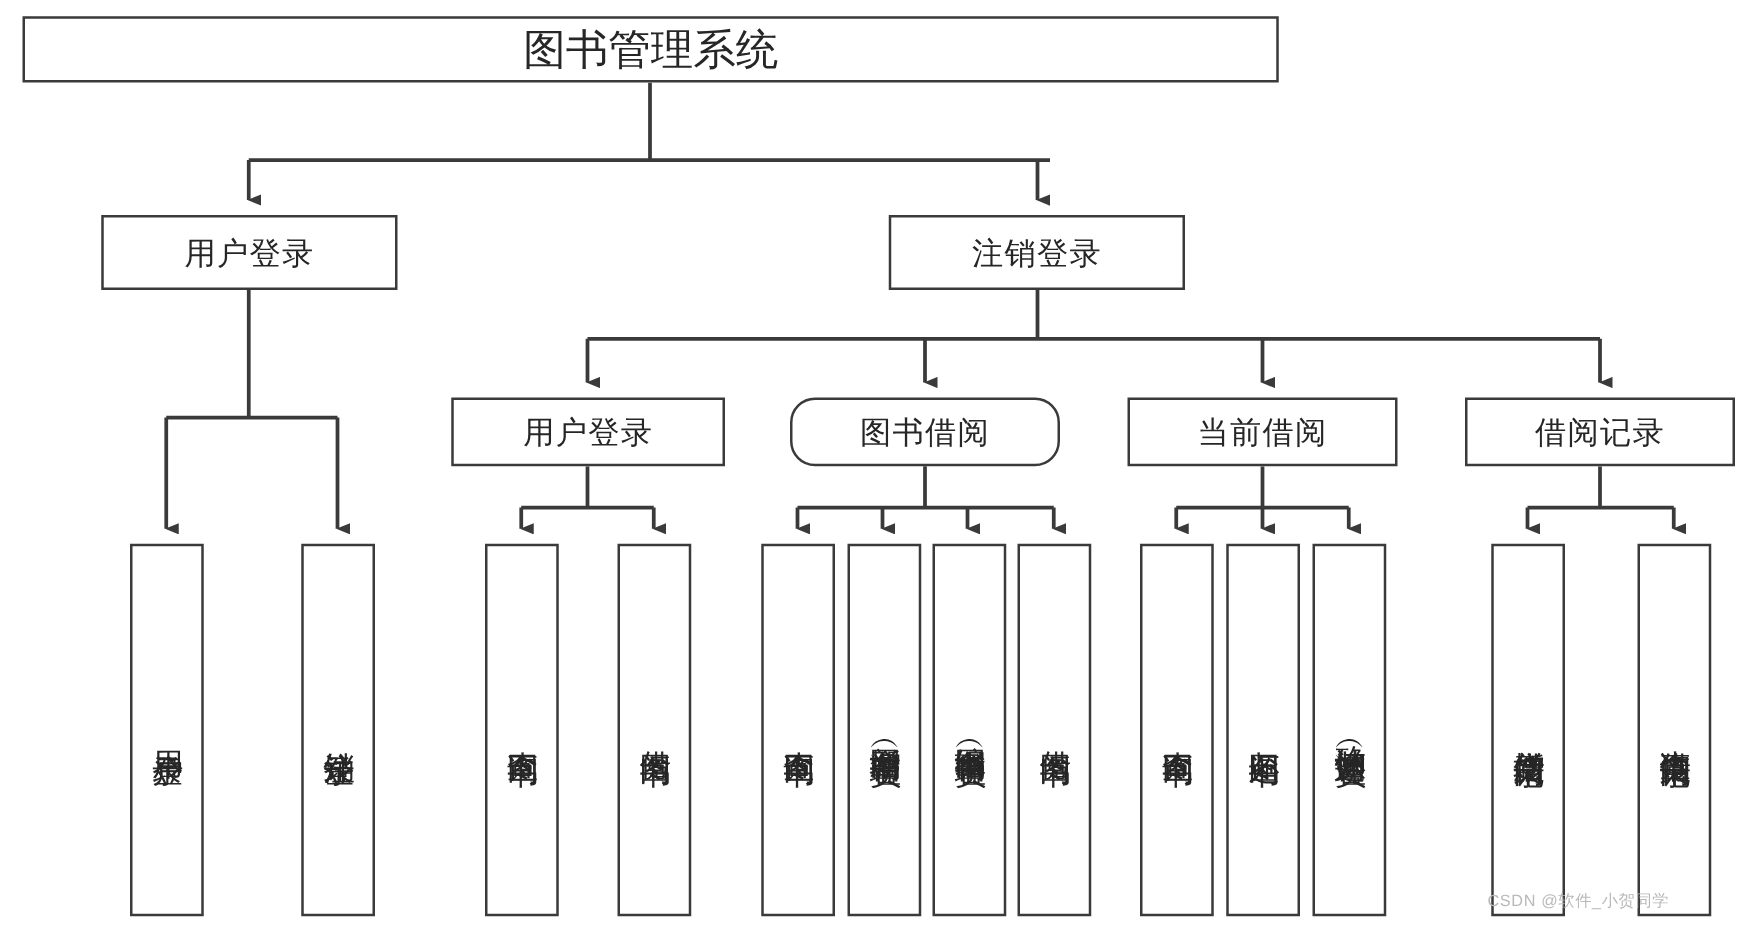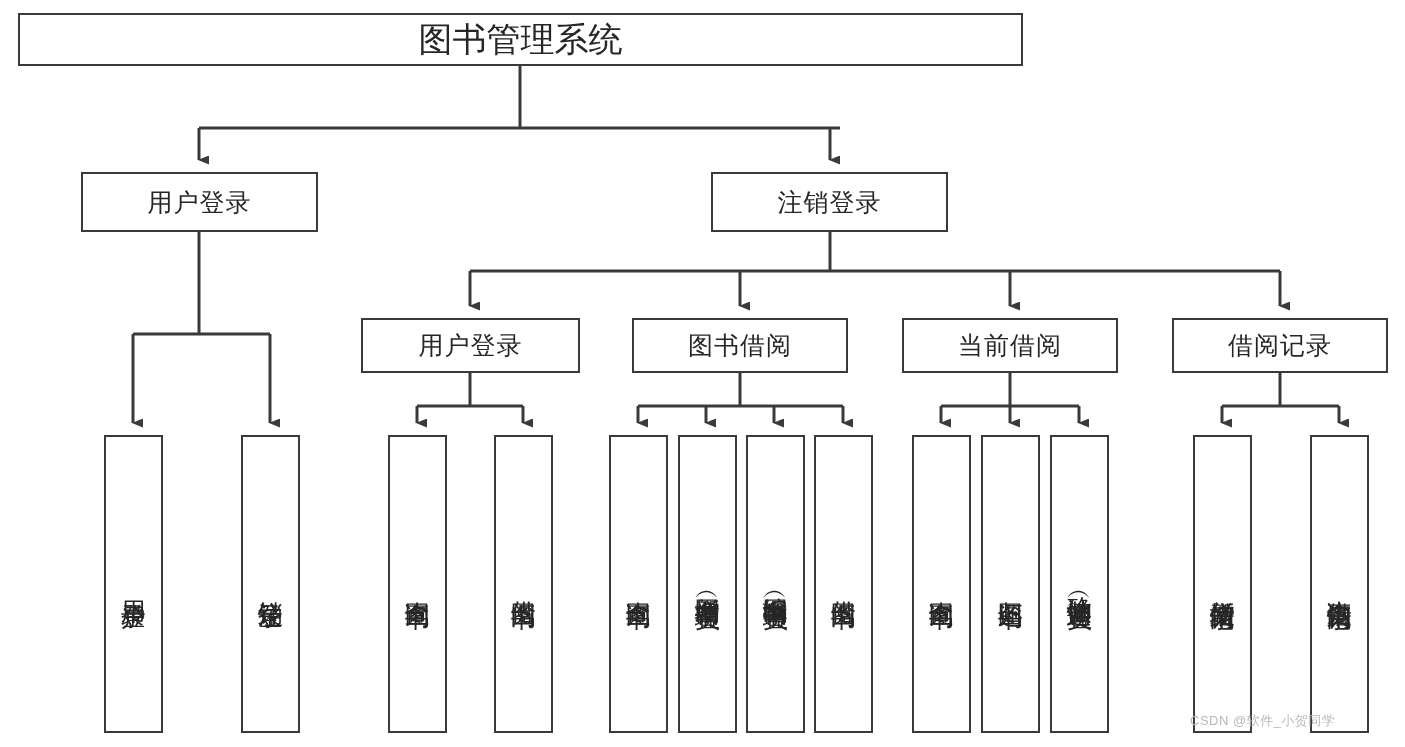--- a/index.html
+++ b/index.html
@@ -133,21 +133,21 @@
   <div class="node hbox" style="left:81px; top:172px; width:237px; height:60px;">
     <span>用户登录</span>
   </div>
   <div class="node hbox" style="left:711px; top:172px; width:237px; height:60px;">
     <span>注销登录</span>
   </div>
 
   <div class="node hbox" style="left:361px; top:318px; width:219px; height:55px;">
     <span>用户登录</span>
   </div>
-  <div class="node hbox" style="left:632px; top:318px; width:216px; height:55px;">
+  <div class="node hbox" style="left:632px; top:318px; width:216px; height:55px;border-radius:20px;">
     <span>图书借阅</span>
   </div>
   <div class="node hbox" style="left:902px; top:318px; width:216px; height:55px;">
     <span>当前借阅</span>
   </div>
   <div class="node hbox" style="left:1172px; top:318px; width:216px; height:55px;">
     <span>借阅记录</span>
   </div>
 
   <div class="node vbox" style="left:104px; top:435px; width:59px; height:298px;">

